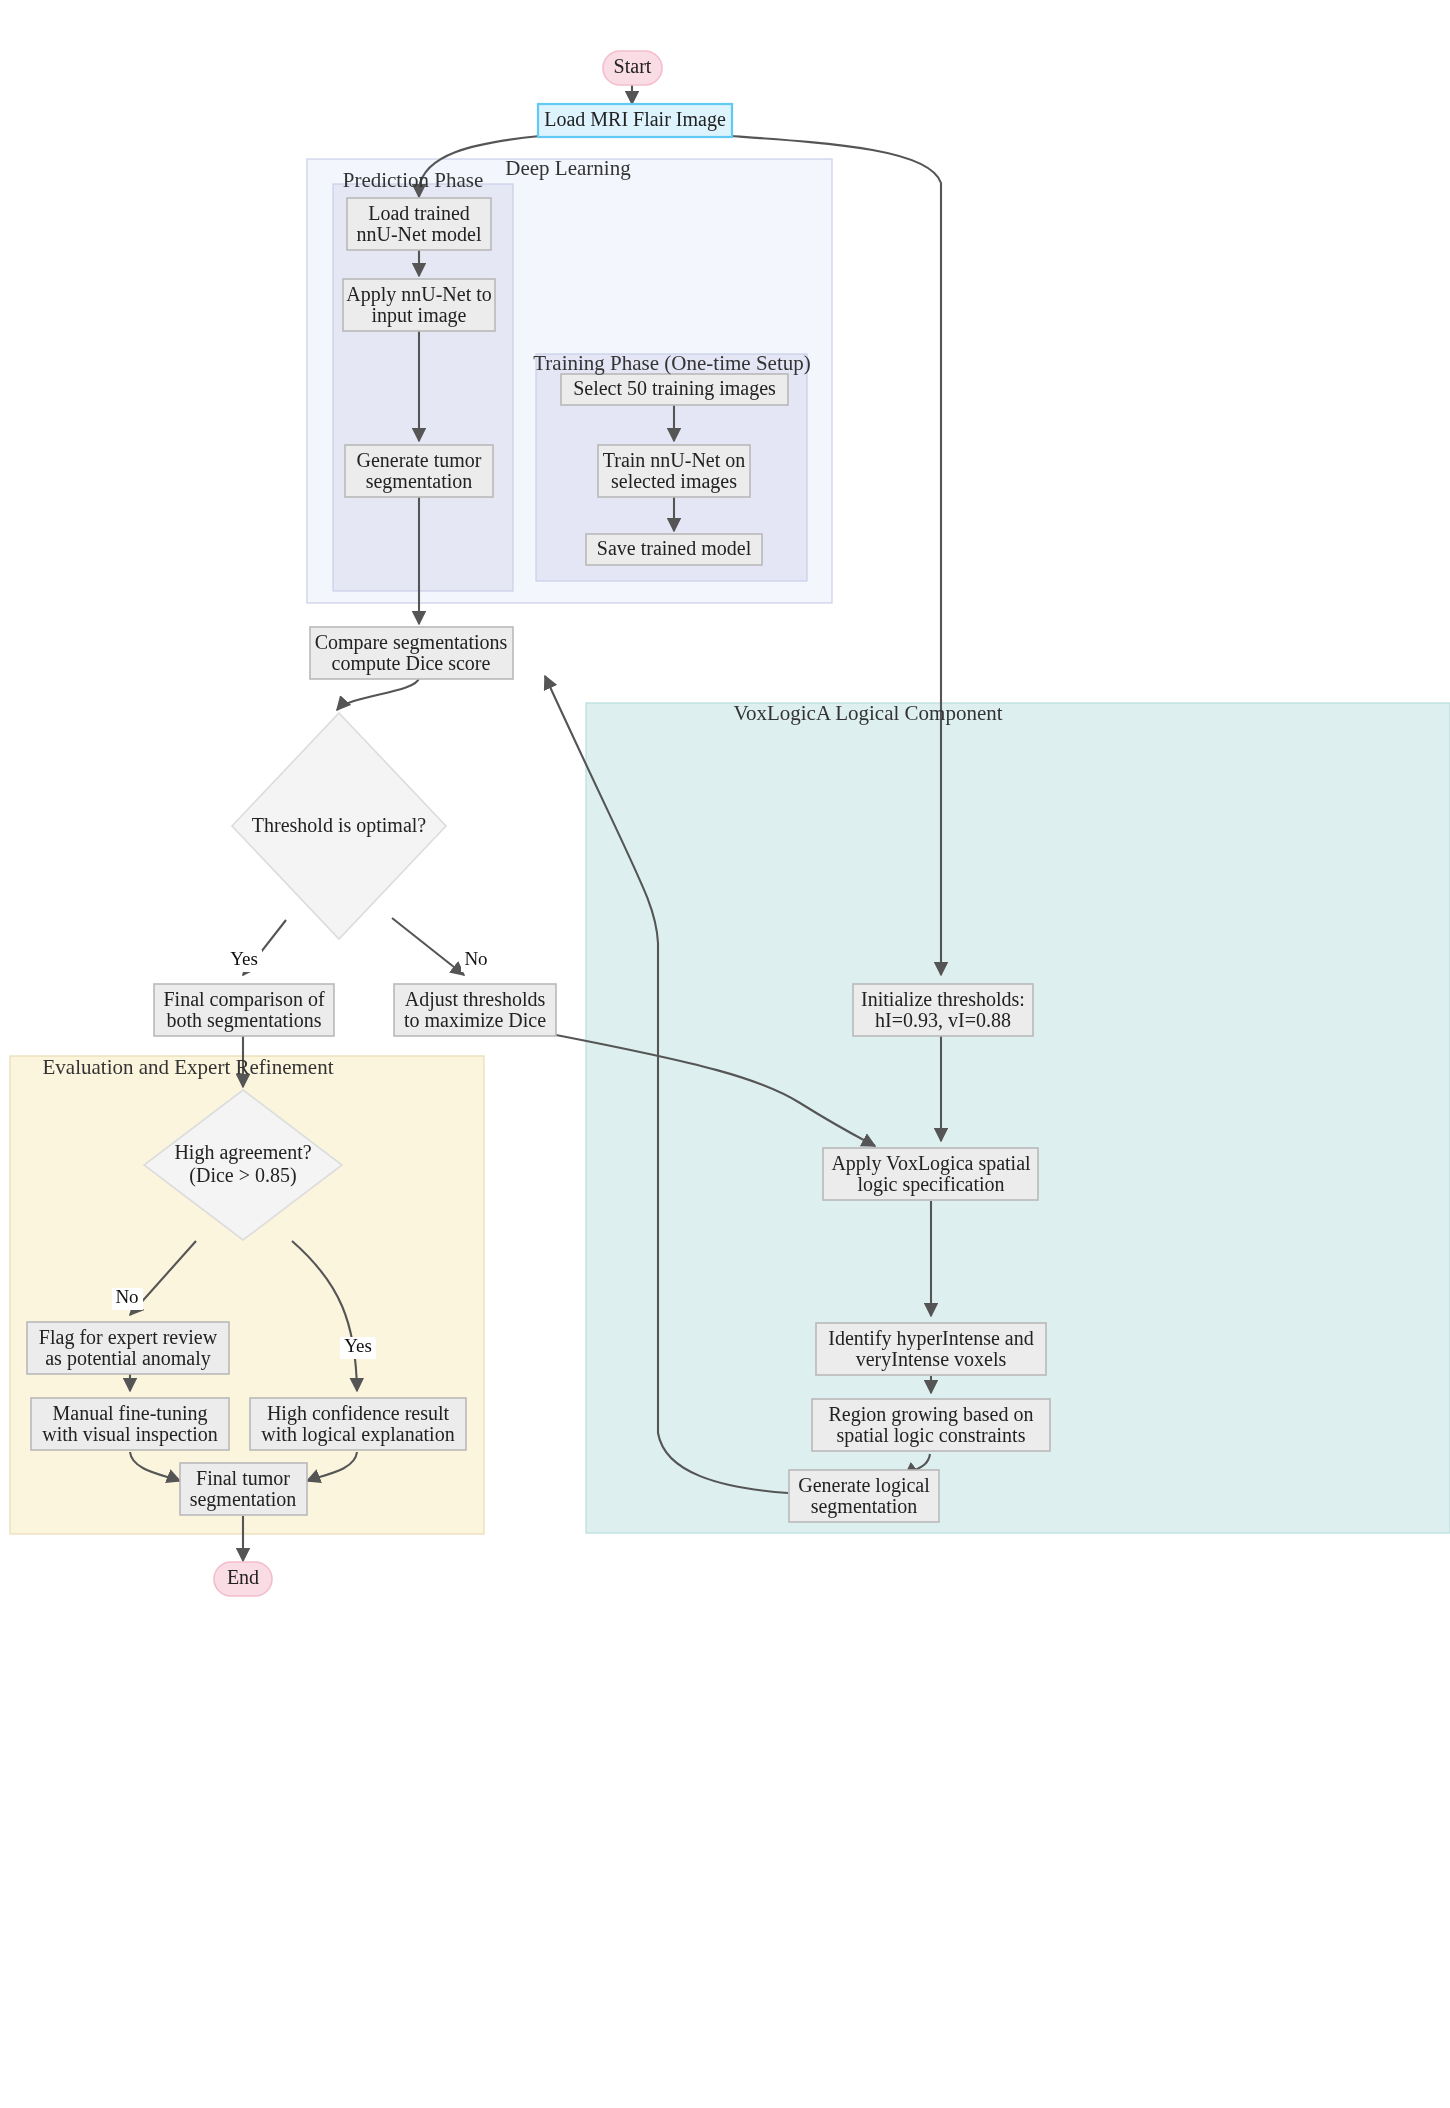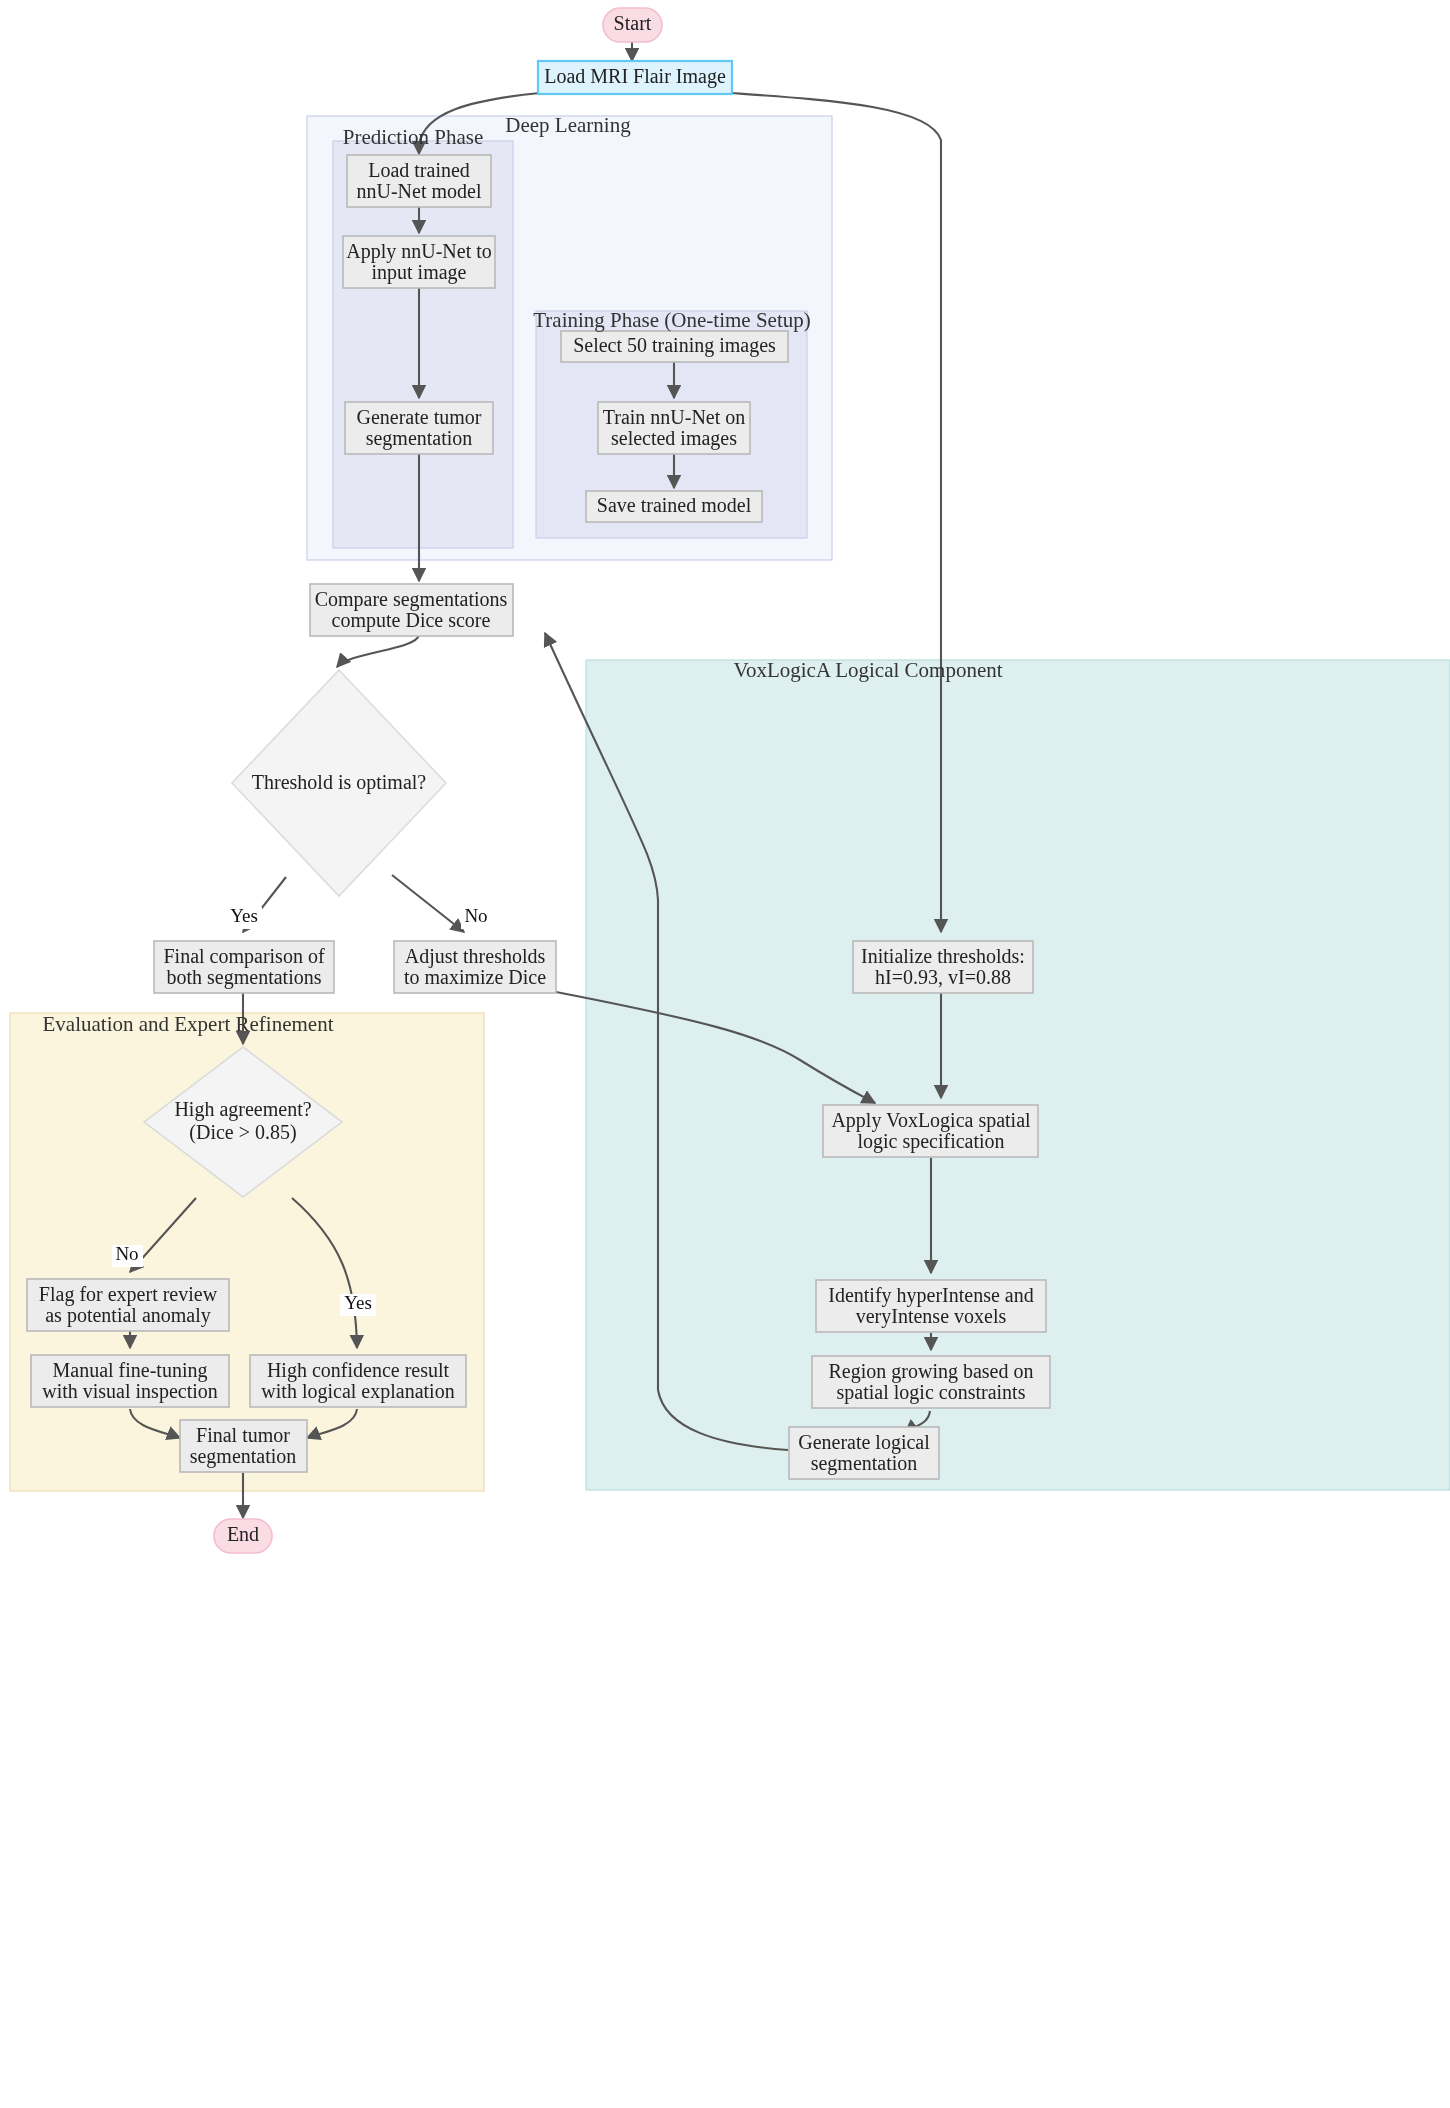--- a/index.html
+++ b/index.html
@@ -1,17 +1,17 @@
 <!DOCTYPE html>
 <html><head>
 <meta charset="utf-8">
 <style>
   html,body{margin:0;padding:0;background:#ffffff;}
   body{font-family:"Liberation Serif", serif;}
-  #canvas{position:relative;width:1450px;height:1764px;background:#ffffff;overflow:hidden;}
+  #canvas{position:relative;width:1450px;height:1764px;background:#ffffff;overflow:hidden;margin-top:43px;}
   svg.layer{position:absolute;left:0;top:0;width:1450px;height:2108px;}
   .node-text{font-family:"Liberation Serif", serif;font-size:20px;fill:#222222;text-anchor:middle;dominant-baseline:middle;}
   .cluster-label{font-family:"Liberation Serif", serif;font-size:21px;fill:#333333;text-anchor:middle;dominant-baseline:middle;}
   .edge-label{font-family:"Liberation Serif", serif;font-size:19px;fill:#111111;text-anchor:middle;dominant-baseline:middle;}
   .edge-label-bg{fill:#ffffff;}
   .edge{fill:none;stroke:#555555;stroke-width:2.1;}
   .proc-box{fill:#ececec;stroke:#b9b9b9;stroke-width:1.6;}
   .dec-box{fill:#f4f4f4;stroke:#dcdcdc;stroke-width:1.6;}
   .term-box{fill:#fadce4;stroke:#f3bdcd;stroke-width:1.6;}
   .io-box{fill:#ddf3fd;stroke:#62c9f5;stroke-width:2.2;}

